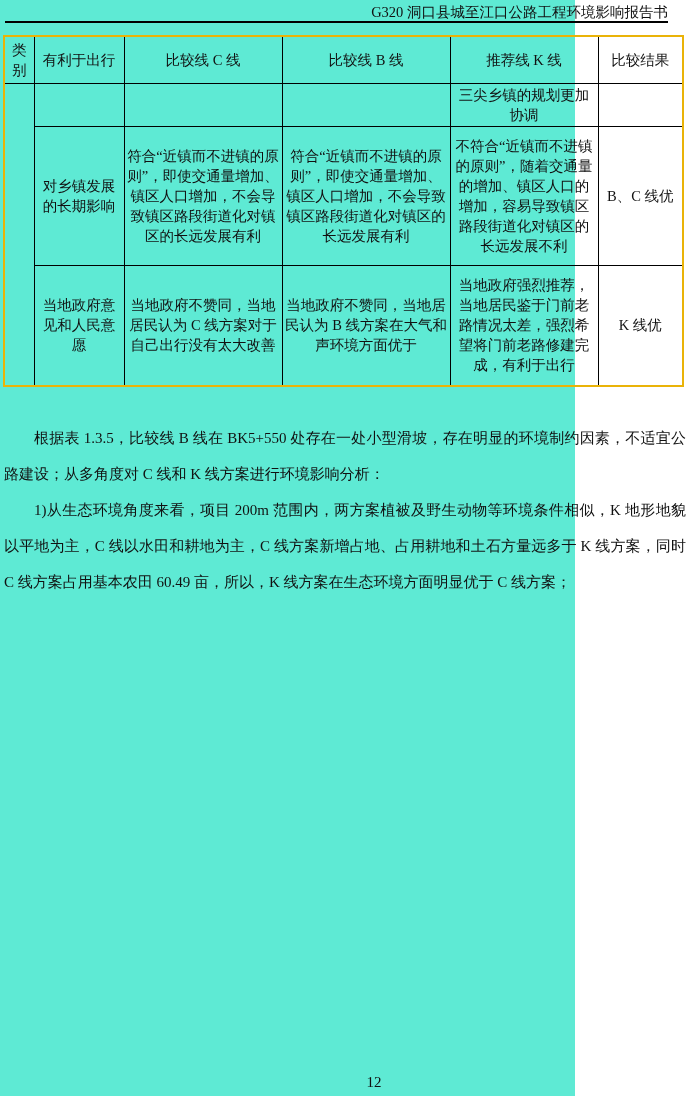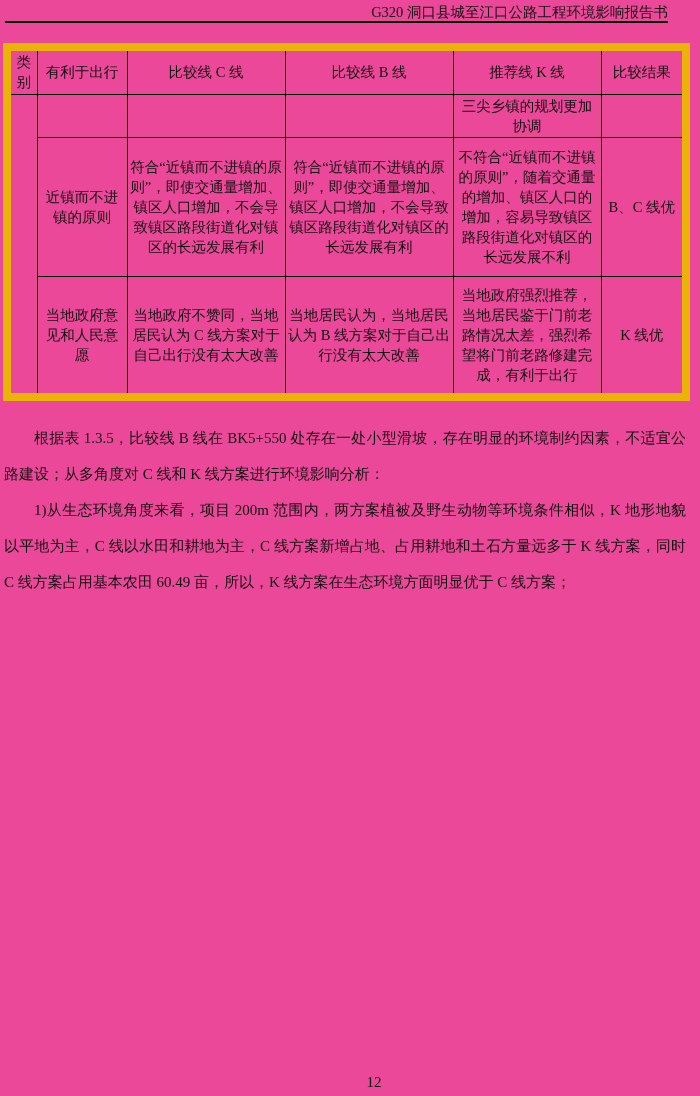--- a/index.html
+++ b/index.html
@@ -1,36 +1,36 @@
 <!DOCTYPE html>
 <html><head>
 <meta charset="utf-8">
 <style>
   html,body{margin:0;padding:0;}
   body{
     width:700px;height:1096px;background:#ffffff;color:#000;
     font-family:"Liberation Serif","DejaVu Serif",serif;
     position:relative;overflow:hidden;
   }
-  .page{position:relative;width:700px;height:1096px;background:#ec4899;}
+  .page{position:relative;width:575px;height:1096px;background:#5eead4;}
 
   
   .doc-header{
     position:absolute;top:4px;left:5px;width:663px;
     text-align:right;font-size:14.5px;line-height:17px;color:#111;
   }
   .header-rule{
     position:absolute;top:21px;left:5px;width:663px;height:2px;background:#000;
   }
 
   
   table.cmp{
-    position:absolute;top:43px;left:3px;width:679px;
+    position:absolute;top:35px;left:3px;width:679px;
     border-collapse:collapse;table-layout:fixed;
-    border:8px solid #eab308;
+    border:2px solid #eab308;
   }
   table.cmp th, table.cmp td{
     border:1px solid #000;
     font-size:14.5px;line-height:20px;font-weight:normal;
     text-align:center;vertical-align:middle;
     padding:1px 2px;overflow:hidden;color:#111;
   }
   table.cmp thead tr{height:47px;}
   tr.r1{height:34px;}
   tr.r2{height:139px;}
@@ -81,30 +81,30 @@
     <tbody>
       <tr class="r1">
         <td rowspan="3"></td>
         <td></td>
         <td></td>
         <td></td>
         <td>三尖乡镇的规划更加协调</td>
         <td></td>
       </tr>
       <tr class="r2">
-        <td>近镇而不进镇的原则</td>
+        <td>对乡镇发展的长期影响</td>
         <td>符合“近镇而不进镇的原则”，即使交通量增加、镇区人口增加，不会导致镇区路段街道化对镇区的长远发展有利</td>
         <td>符合“近镇而不进镇的原则”，即使交通量增加、镇区人口增加，不会导致镇区路段街道化对镇区的长远发展有利</td>
         <td>不符合“近镇而不进镇的原则”，随着交通量的增加、镇区人口的增加，容易导致镇区路段街道化对镇区的长远发展不利</td>
         <td>B、C 线优</td>
       </tr>
       <tr class="r3">
         <td>当地政府意见和人民意愿</td>
         <td>当地政府不赞同，当地居民认为 C 线方案对于自己出行没有太大改善</td>
-        <td>当地居民认为，当地居民认为 B 线方案对于自己出行没有太大改善</td>
+        <td>当地政府不赞同，当地居民认为 B 线方案在大气和声环境方面优于</td>
         <td>当地政府强烈推荐，当地居民鉴于门前老路情况太差，强烈希望将门前老路修建完成，有利于出行</td>
         <td>K 线优</td>
       </tr>
     </tbody>
   </table>
 
   <div class="body-text">
     <p>根据表 1.3.5，比较线 B 线在 BK5+550 处存在一处小型滑坡，存在明显的环境制约因素，不适宜公路建设；从多角度对 C 线和 K 线方案进行环境影响分析：</p>
     <p>1)从生态环境角度来看，项目 200m 范围内，两方案植被及野生动物等环境条件相似，K 地形地貌以平地为主，C 线以水田和耕地为主，C 线方案新增占地、占用耕地和土石方量远多于 K 线方案，同时 C 线方案占用基本农田 60.49 亩，所以，K 线方案在生态环境方面明显优于 C 线方案；</p>
   </div>

